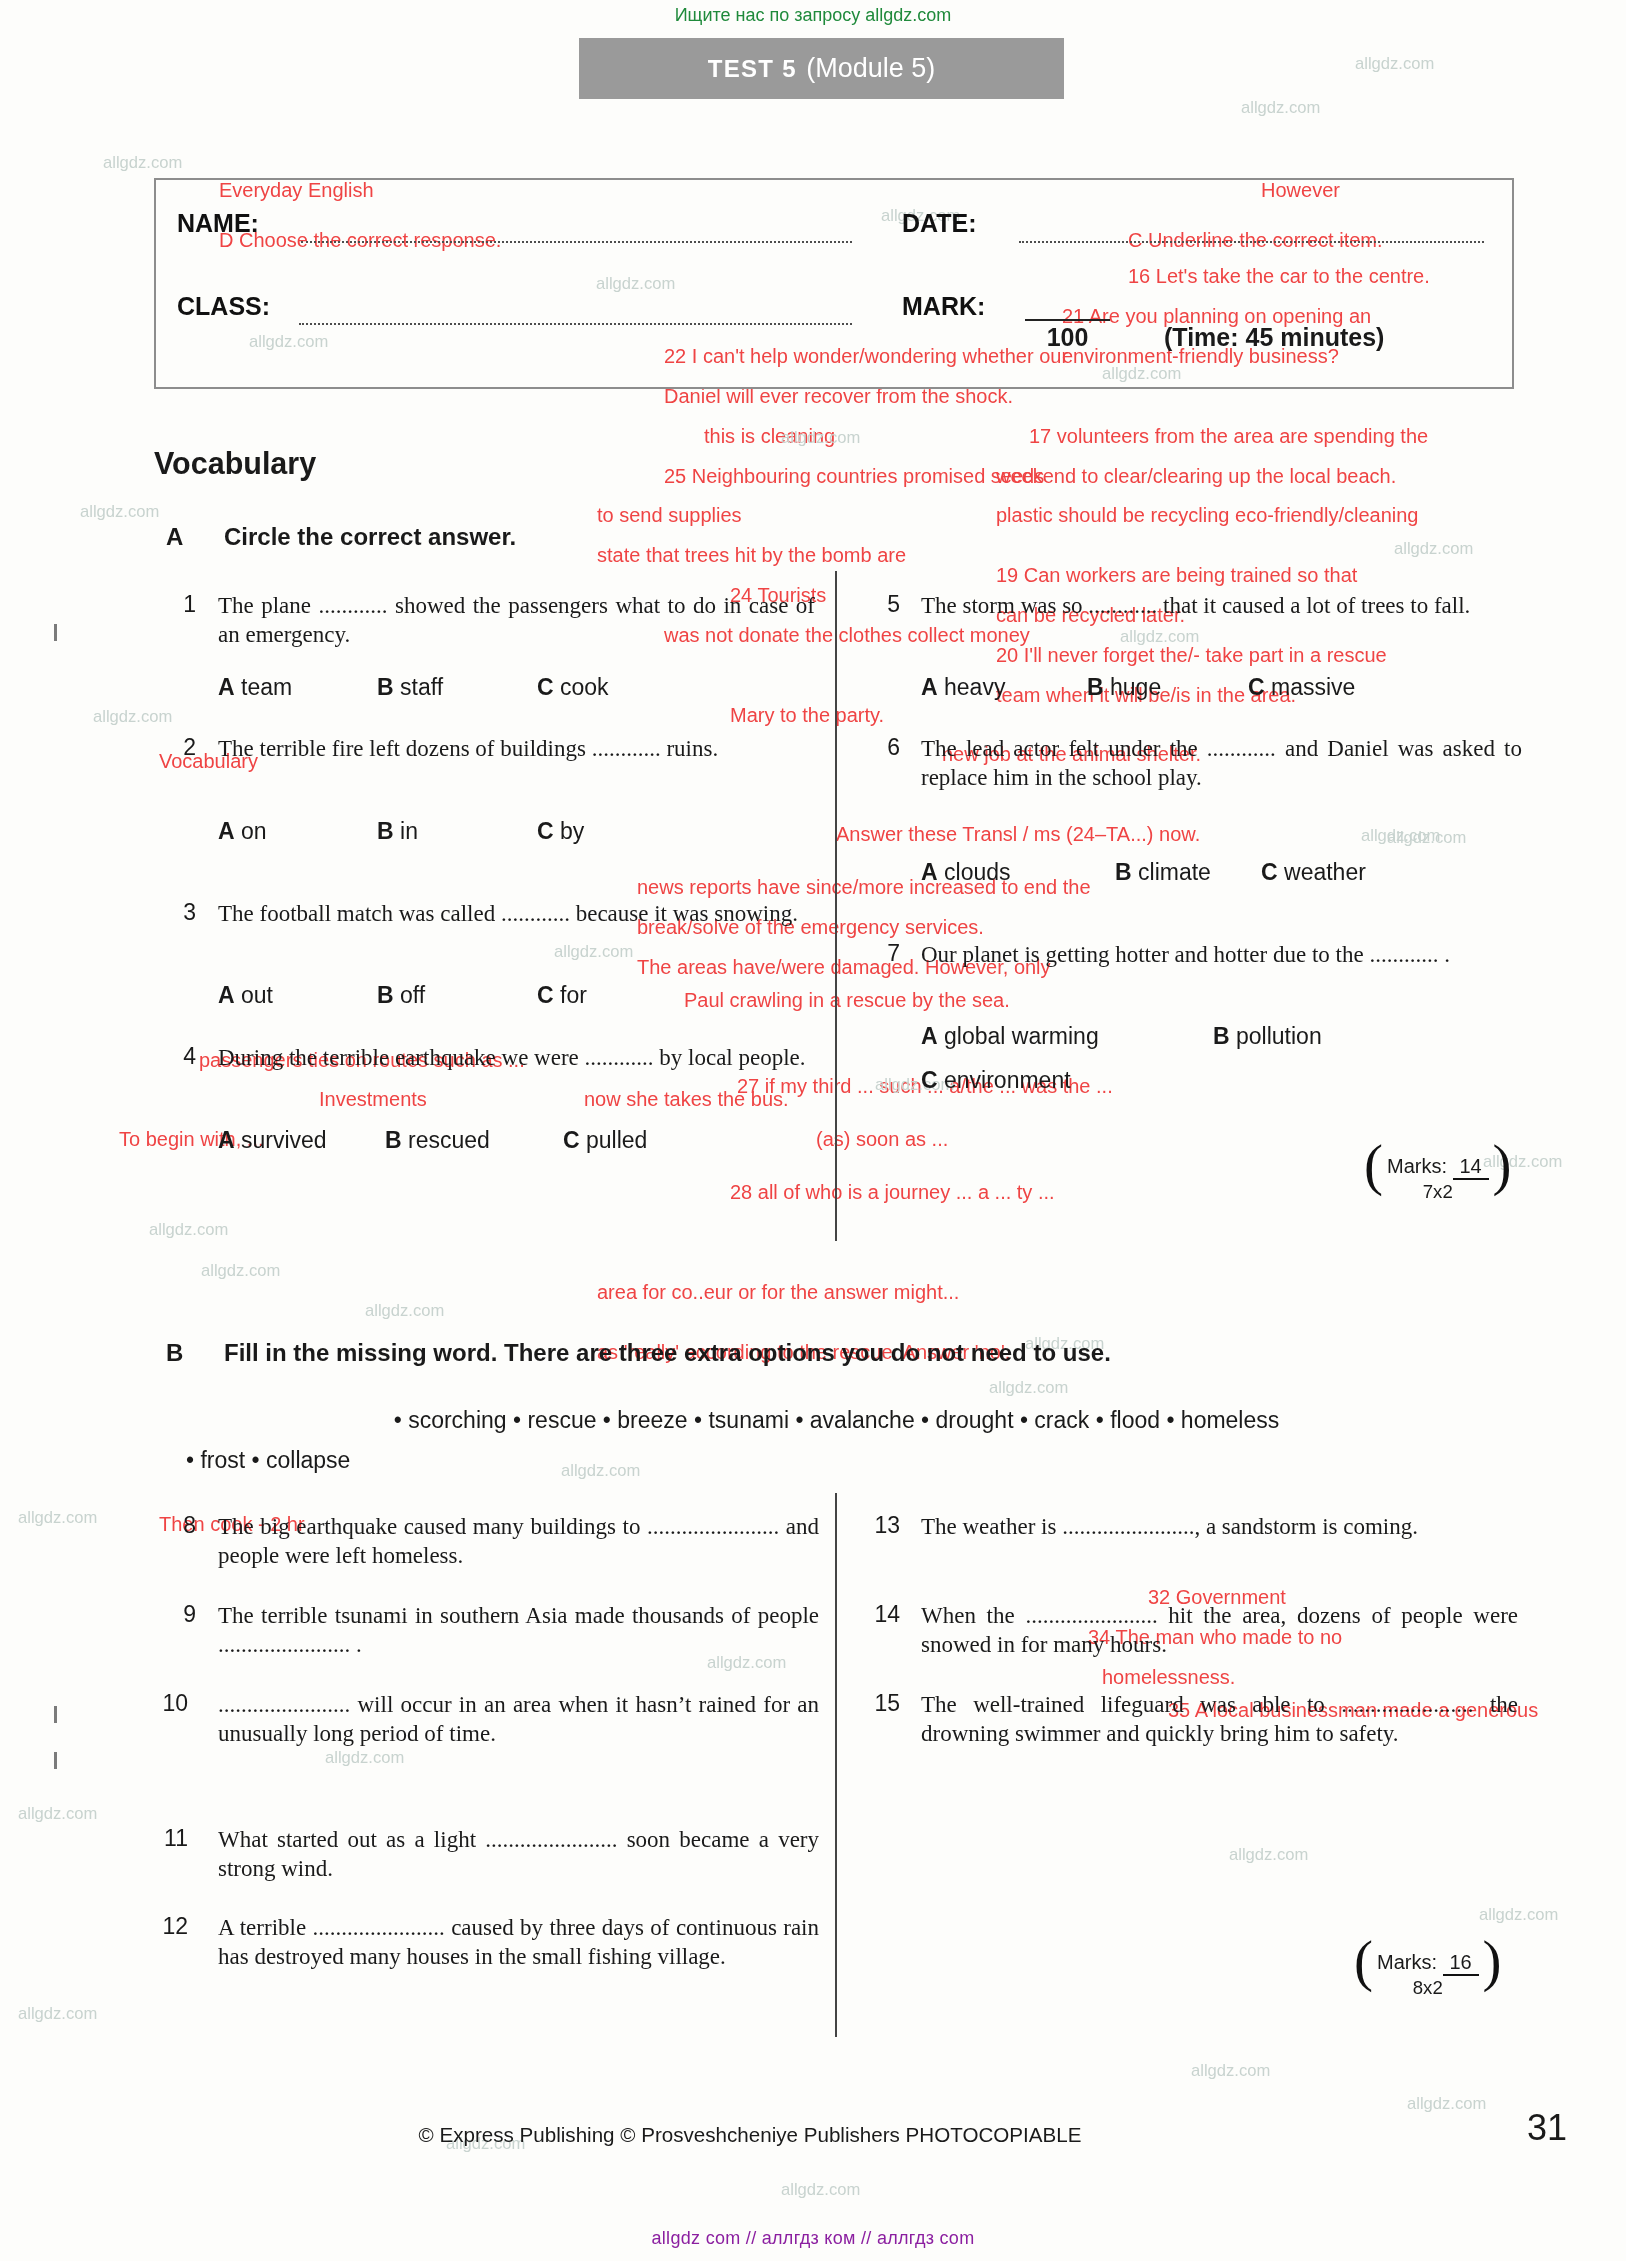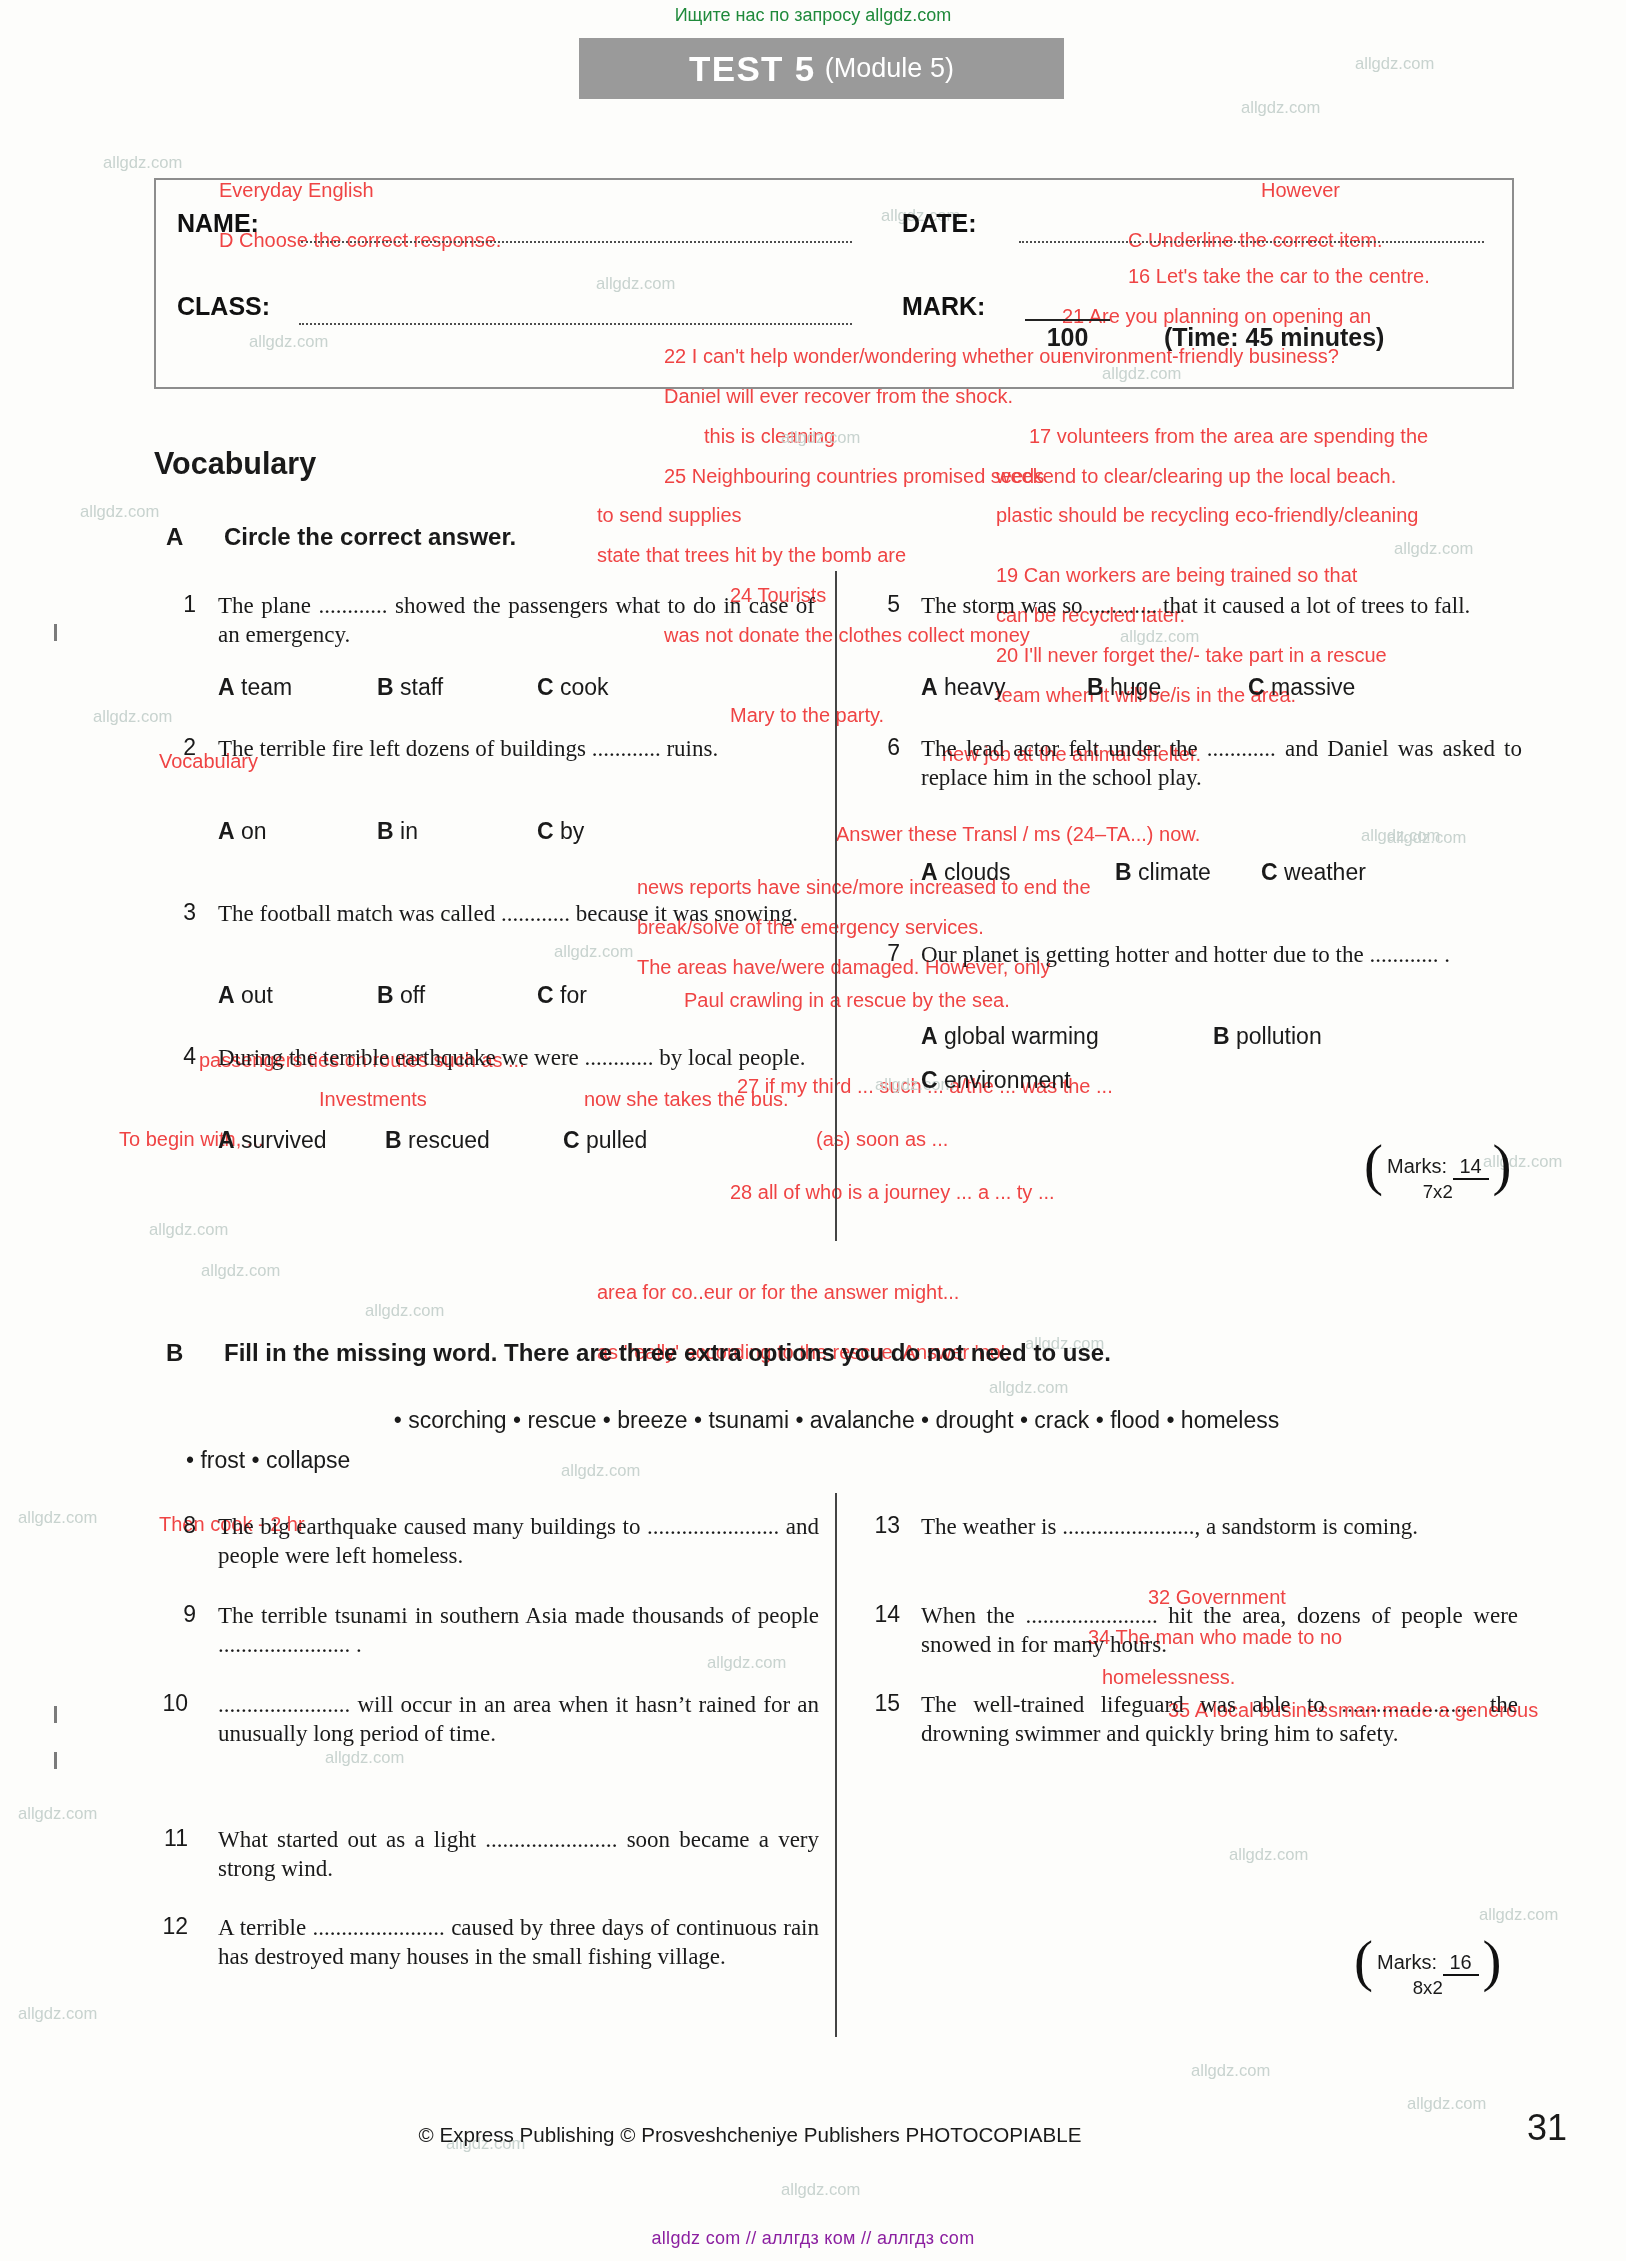--- a/index.html
+++ b/index.html
@@ -70,21 +70,21 @@
     width: 485px;
     height: 61px;
     background: #9a9a9a;
     color: #ffffff;
     display: flex;
     align-items: center;
     justify-content: center;
     z-index: 6;
   }
   .title-main {
-    font-size: 35px;
+    font-size: 24px;
     font-weight: bold;
     letter-spacing: 1.3px;
   }
   .title-sub {
     font-size: 27px;
     margin-left: 9.3px;
   }
 
   
   .header-box {

